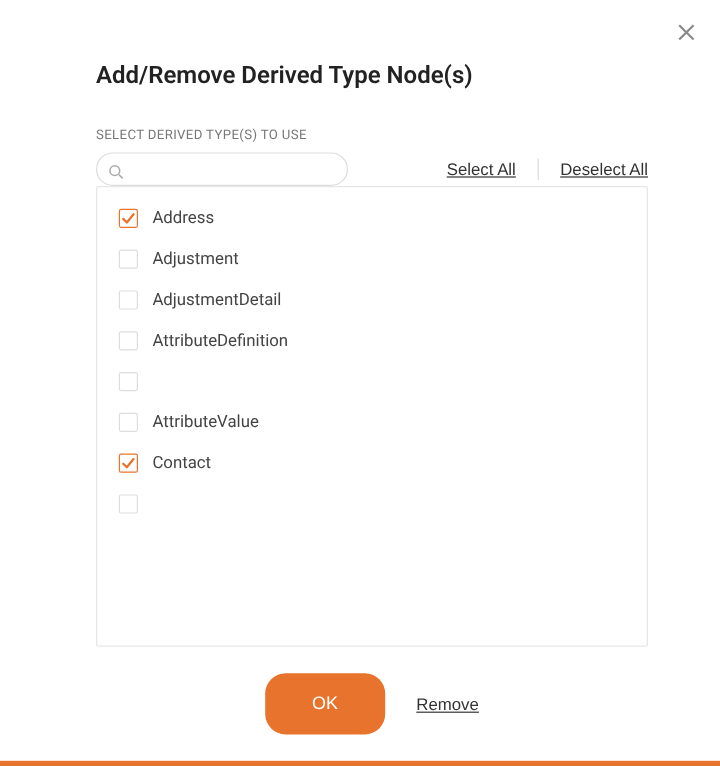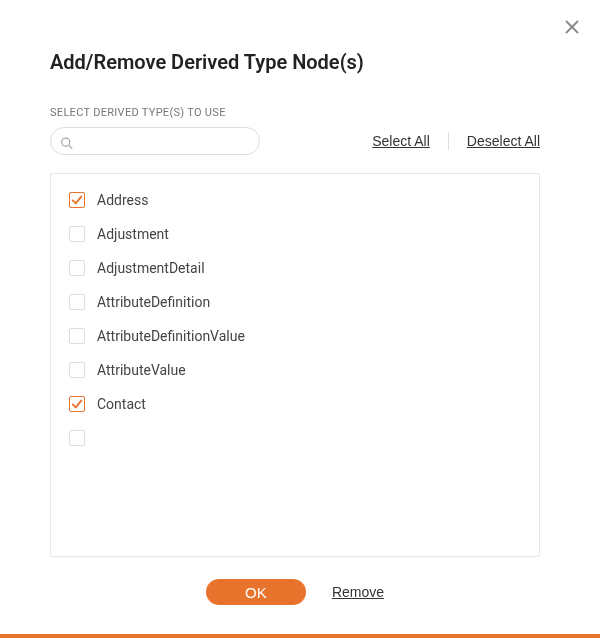--- a/index.html
+++ b/index.html
@@ -9,21 +9,21 @@
     }
     body {
       font-family: -apple-system, BlinkMacSystemFont, "Segoe UI", Roboto, Helvetica, Arial, sans-serif;
       background: #ffffff;
       width: 600px;
       height: 638px;
       position: relative;
       overflow: hidden;
     }
     .dialog {
-      padding: 22px 60px 0 50px;
+      padding: 22px 60px 0 80px;
       position: relative;
       height: 100%;
     }
     .close-btn {
       position: absolute;
       top: 18px;
       right: 18px;
       width: 20px;
       height: 20px;
       cursor: pointer;
@@ -45,21 +45,20 @@
     }
     .field-label {
       font-size: 11px;
       letter-spacing: 0.3px;
       color: #777;
       margin-bottom: 8px;
     }
     .toolbar-row {
       display: flex;
       align-items: center;
-      margin-bottom: 18px;
     }
     .search-box {
       position: relative;
       width: 210px;
     }
     .search-box input {
       width: 100%;
       height: 28px;
       border: 1px solid #ddd;
       border-radius: 14px;
@@ -145,21 +144,21 @@
       margin-top: 22px;
     }
     .btn-primary {
       background: #e8732d;
       color: #fff;
       font-size: 15px;
       font-weight: 500;
       border: none;
       border-radius: 17px;
       width: 100px;
-      height: 26px;
+      height: 51px;
       cursor: pointer;
     }
     .bottom-bar {
       position: absolute;
       left: 0;
       right: 0;
       bottom: 0;
       height: 4px;
       background: #e8732d;
     }
@@ -215,21 +214,20 @@
       <div class="list-item">
         <div class="checkbox"></div>
         <span class="item-label">AdjustmentDetail</span>
       </div>
       <div class="list-item">
         <div class="checkbox"></div>
         <span class="item-label">AttributeDefinition</span>
       </div>
       <div class="list-item">
         <div class="checkbox"></div>
-        <span class="item-label">AttributeDefinitionValue</span>
       </div>
       <div class="list-item">
         <div class="checkbox"></div>
         <span class="item-label">AttributeValue</span>
       </div>
       <div class="list-item">
         <div class="checkbox checked">
           <svg viewBox="0 0 14 14" fill="none" stroke="currentColor" stroke-width="2.2" stroke-linecap="round" stroke-linejoin="round">
             <polyline points="2,7.5 5.5,11 12,3"></polyline>
           </svg>

